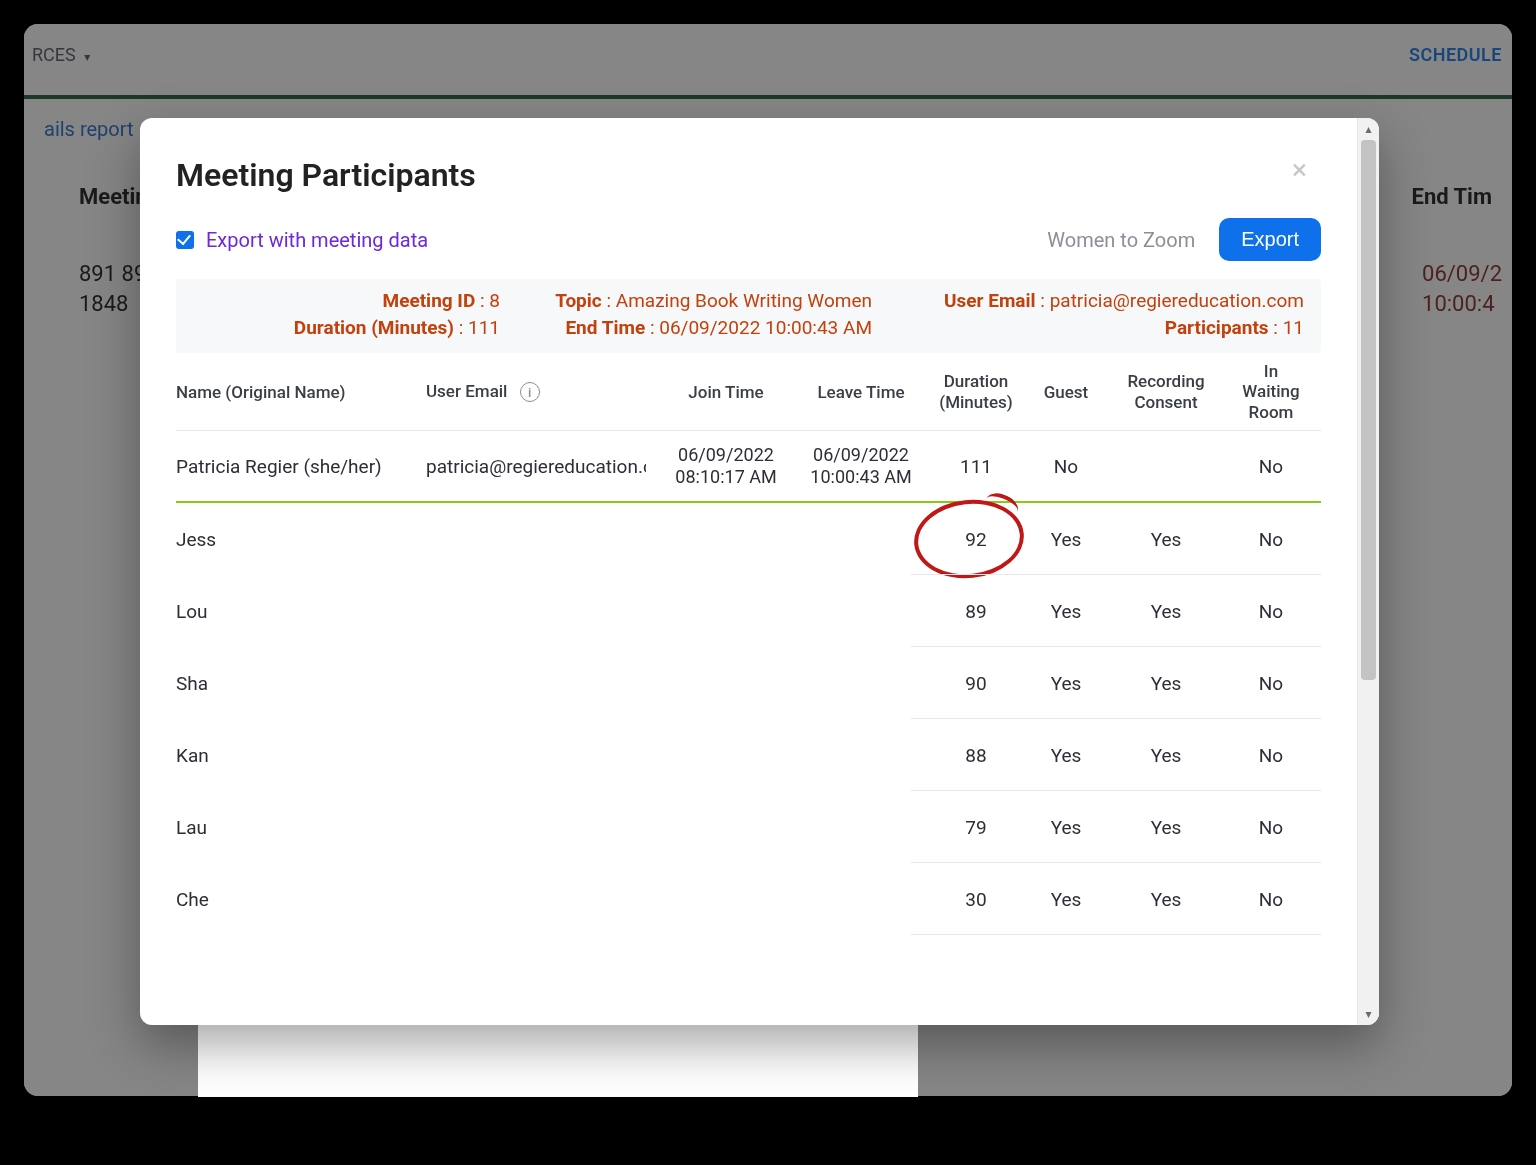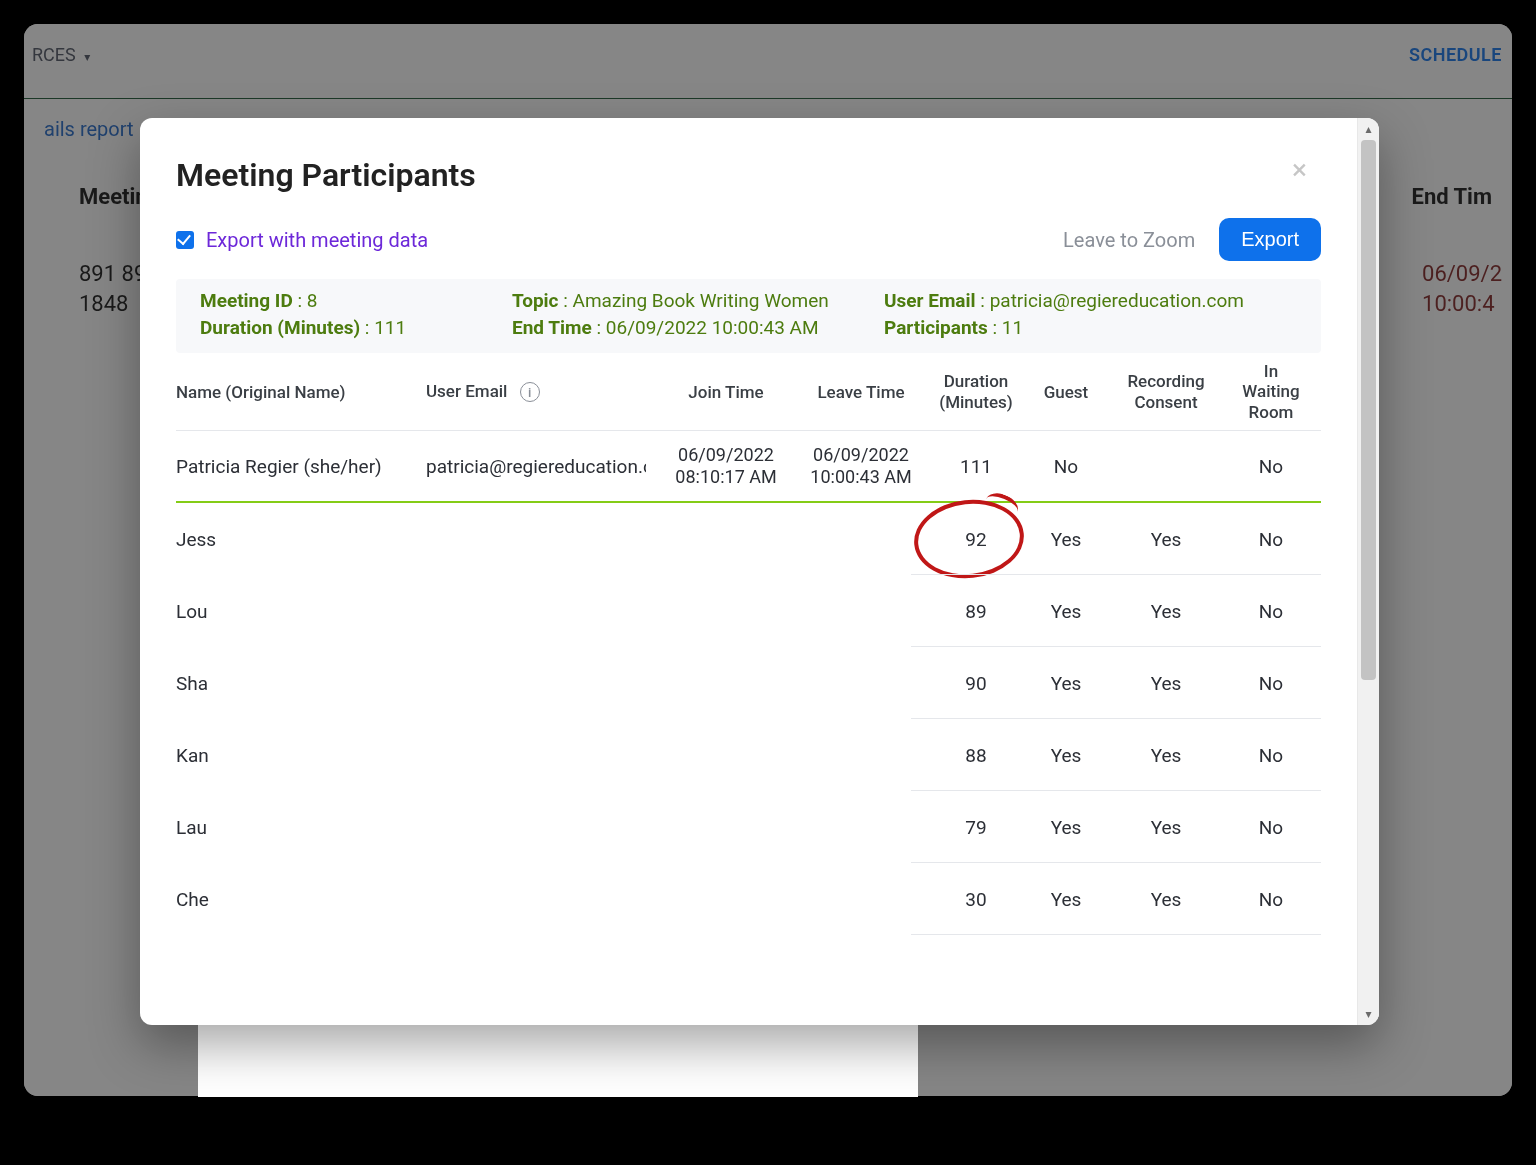--- a/index.html
+++ b/index.html
@@ -1,21 +1,21 @@
 <!DOCTYPE html>
 <html><head>
   <meta charset="utf-8">
   <style>
     * { box-sizing: border-box; margin: 0; padding: 0; }
     body { font-family: -apple-system, BlinkMacSystemFont, "Segoe UI", Roboto, Helvetica, Arial, sans-serif; background:#000; width:1536px; height:1165px; overflow:hidden; }
     .stage { position:relative; width:1536px; height:1165px; background:#000; }
     
     .app-frame { position:absolute; left:24px; top:24px; width:1488px; height:1072px; background:#fff; border-radius:14px; overflow:hidden; box-shadow:none; }
     .dim { position:absolute; inset:0; background:rgba(34,34,34,0.55); }
-    .top-strip { position:absolute; left:0; right:0; top:0; height:75px; border-bottom:1px solid #14532d; }
+    .top-strip { position:absolute; left:0; right:0; top:0; height:75px; border-bottom:4px solid #14532d; }
     .top-strip .left { position:absolute; left:8px; top:20px; color:#4b5160; font-size:18px; }
     .top-strip .left .caret { font-size:12px; margin-left:4px; }
     .top-strip .right { position:absolute; right:10px; top:20px; color:#0e71eb; font-size:18px; letter-spacing:.5px; font-weight:600; }
     .second-strip { position:absolute; left:0; right:0; top:75px; height:54px; }
     .second-strip .link { position:absolute; left:20px; top:18px; color:#1d66c9; font-size:20px; }
     .bg-head { position:absolute; left:55px; top:160px; color:#111; font-weight:700; font-size:22px; }
     .bg-row { position:absolute; left:55px; top:235px; color:#111; font-size:22px; line-height:30px; }
     .bg-end { position:absolute; right:20px; top:160px; color:#111; font-weight:700; font-size:22px; }
     .bg-end-row { position:absolute; right:10px; top:235px; color:#7f1d1d; font-size:22px; text-align:left; line-height:30px; }
     
@@ -27,21 +27,21 @@
     .modal-inner { position:absolute; left:0; right:22px; top:0; bottom:0; padding:0 0 0 0; }
     .modal-title { font-size:32px; font-weight:600; color:#222; padding:38px 0 24px 36px; }
     .close-x { position:absolute; right:50px; top:38px; color:#c6c6c6; font-size:28px; line-height:1; cursor:pointer; }
     .action-row { display:flex; align-items:center; padding:0 36px 18px 36px; }
     .chk { width:18px; height:18px; appearance:none; background:#0e71eb; border-radius:3px; position:relative; margin-right:12px; }
     .chk::after { content:""; position:absolute; left:4px; top:1px; width:6px; height:10px; border:solid #fff; border-width:0 2.5px 2.5px 0; transform:rotate(40deg); }
     .export-label { font-size:20px; color:#6d28d9;text-align:center; }
     .spacer { flex:1; }
     .muted-link { color:#8a8f98; font-size:20px; margin-right:24px; }
     .btn-primary { background:#0e71eb; color:#fff; border:none; border-radius:10px; padding:10px 22px; font-size:20px; font-weight:500; cursor:pointer; }
-    .meta-card { margin:0 36px 0 36px; background:#f7f8fa; border-radius:4px; padding:10px 24px 14px 24px; display:grid; grid-template-columns: 300px 360px 420px; row-gap:4px; column-gap:12px; font-size:19px; color:#4d7c0f; }
+    .meta-card { margin:0 36px 0 36px; background:#f7f8fa; border-radius:4px; padding:10px 24px 14px 24px; display:grid; grid-template-columns: 300px 360px 420px; row-gap:4px; column-gap:12px; font-size:19px; color:#c2410c;text-align:right; }
     .meta-card .cell b { font-weight:700; }
     .meta-card .cell span.v { font-weight:400; }
     
     .tbl { padding:0 36px; }
     .thead { display:grid; grid-template-columns: 250px 230px 140px 130px 100px 80px 120px 90px; align-items:center; height:78px; border-bottom:1px solid #e5e7eb; color:#3a3f45; font-size:17px; }
     .thead .th { text-align:left; font-weight:500; }
     .thead .th.center { text-align:center; }
     .thead .th .multi { display:block; line-height:1.2; text-align:center; }
     .info-icon { display:inline-flex; width:20px; height:20px; border:1.5px solid #8a8f98; color:#8a8f98; border-radius:50%; align-items:center; justify-content:center; font-size:13px; margin-left:8px; }
     .trow { display:grid; grid-template-columns: 250px 230px 140px 130px 100px 80px 120px 90px; align-items:center; border-bottom:2px solid #84cc16; color:#2c2f36; font-size:19px; min-height:72px; padding:4px 0; }
@@ -97,21 +97,21 @@
     </div>
 
     <div class="modal-inner">
       <div class="modal-title">Meeting Participants</div>
       <div class="close-x">×</div>
 
       <div class="action-row">
         <input type="checkbox" class="chk" checked="" style="">
         <span class="export-label">Export with meeting data</span>
         <div class="spacer"></div>
-        <a class="muted-link">Leave to Zoom</a>
+        <a class="muted-link">Women to Zoom</a>
         <button class="btn-primary">Export</button>
       </div>
 
       <div class="meta-card">
         <div class="cell"><b>Meeting ID</b> : <span class="v">8</span></div>
         <div class="cell"><b>Topic</b> : <span class="v">Amazing Book Writing Women</span></div>
         <div class="cell"><b>User Email</b> : <span class="v">patricia@regiereducation.com</span></div>
         <div class="cell"><b>Duration (Minutes)</b> : <span class="v">111</span></div>
         <div class="cell"><b>End Time</b> : <span class="v">06/09/2022 10:00:43 AM</span></div>
         <div class="cell"><b>Participants</b> : <span class="v">11</span></div>

